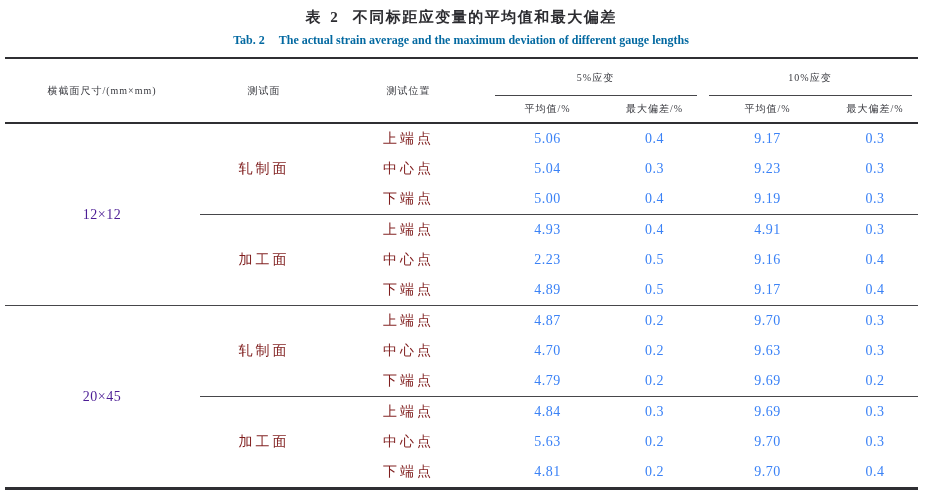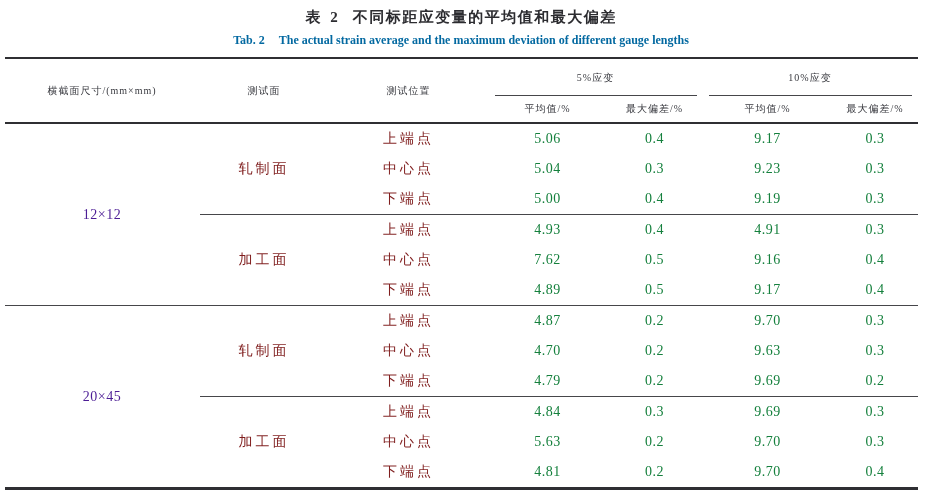--- a/index.html
+++ b/index.html
@@ -76,21 +76,21 @@
     font-size: 14px;
     color: #4c1d95;
     letter-spacing: 0.5px;
   }
   td.surface-cell, td.pos-cell {
     color: #7f1d1d;
     letter-spacing: 3px;
   }
   td.num-cell {
     font-size: 13.5px;
-    color: #15803d;
+    color: #3b82f6;
     letter-spacing: 0.5px;
   }
   tr.sep-partial td { border-top: 1.2px solid #46464a; }
   tr.sep-full td { border-top: 1.2px solid #46464a; }
 </style>
 </head>
 <body>
 
 <div class="page">
 
@@ -157,21 +157,21 @@
       <tr class="sep-partial">
         <td rowspan="3" class="surface-cell">加工面</td>
         <td class="pos-cell">上端点</td>
         <td class="num-cell">4.93</td>
         <td class="num-cell">0.4</td>
         <td class="num-cell">4.91</td>
         <td class="num-cell">0.3</td>
       </tr>
       <tr>
         <td class="pos-cell">中心点</td>
-        <td class="num-cell">7.62</td>
+        <td class="num-cell">2.23</td>
         <td class="num-cell">0.5</td>
         <td class="num-cell">9.16</td>
         <td class="num-cell">0.4</td>
       </tr>
       <tr>
         <td class="pos-cell">下端点</td>
         <td class="num-cell">4.89</td>
         <td class="num-cell">0.5</td>
         <td class="num-cell">9.17</td>
         <td class="num-cell">0.4</td>

